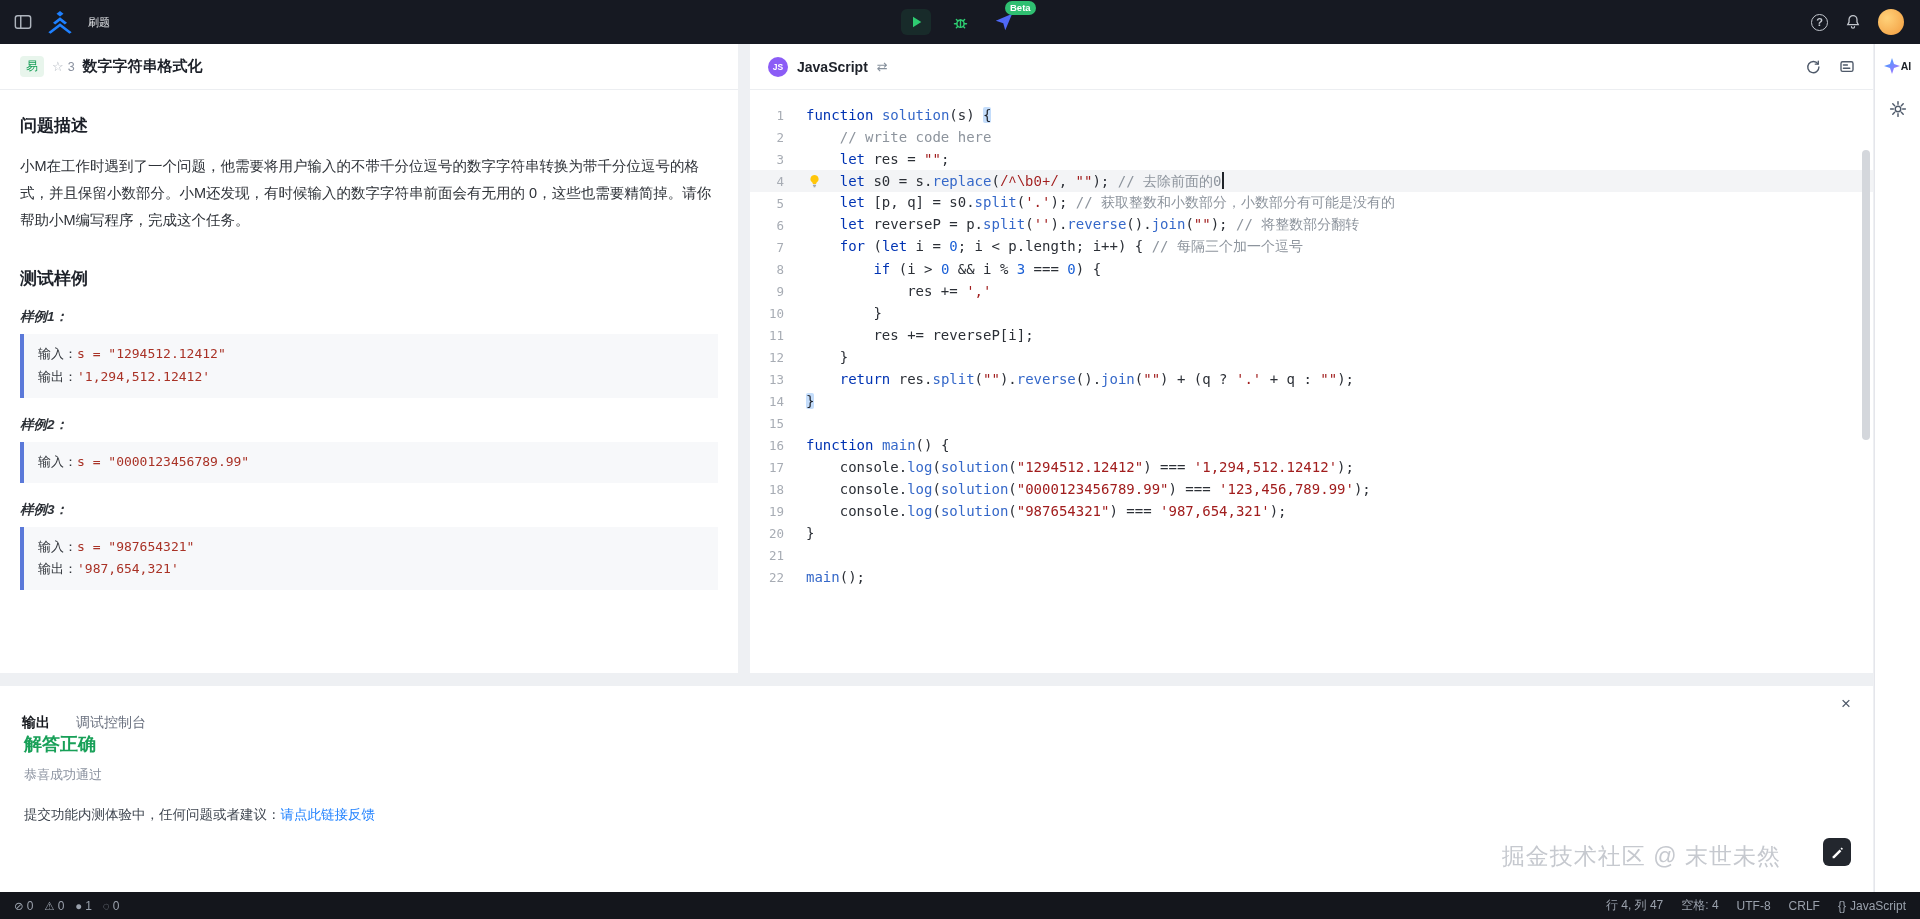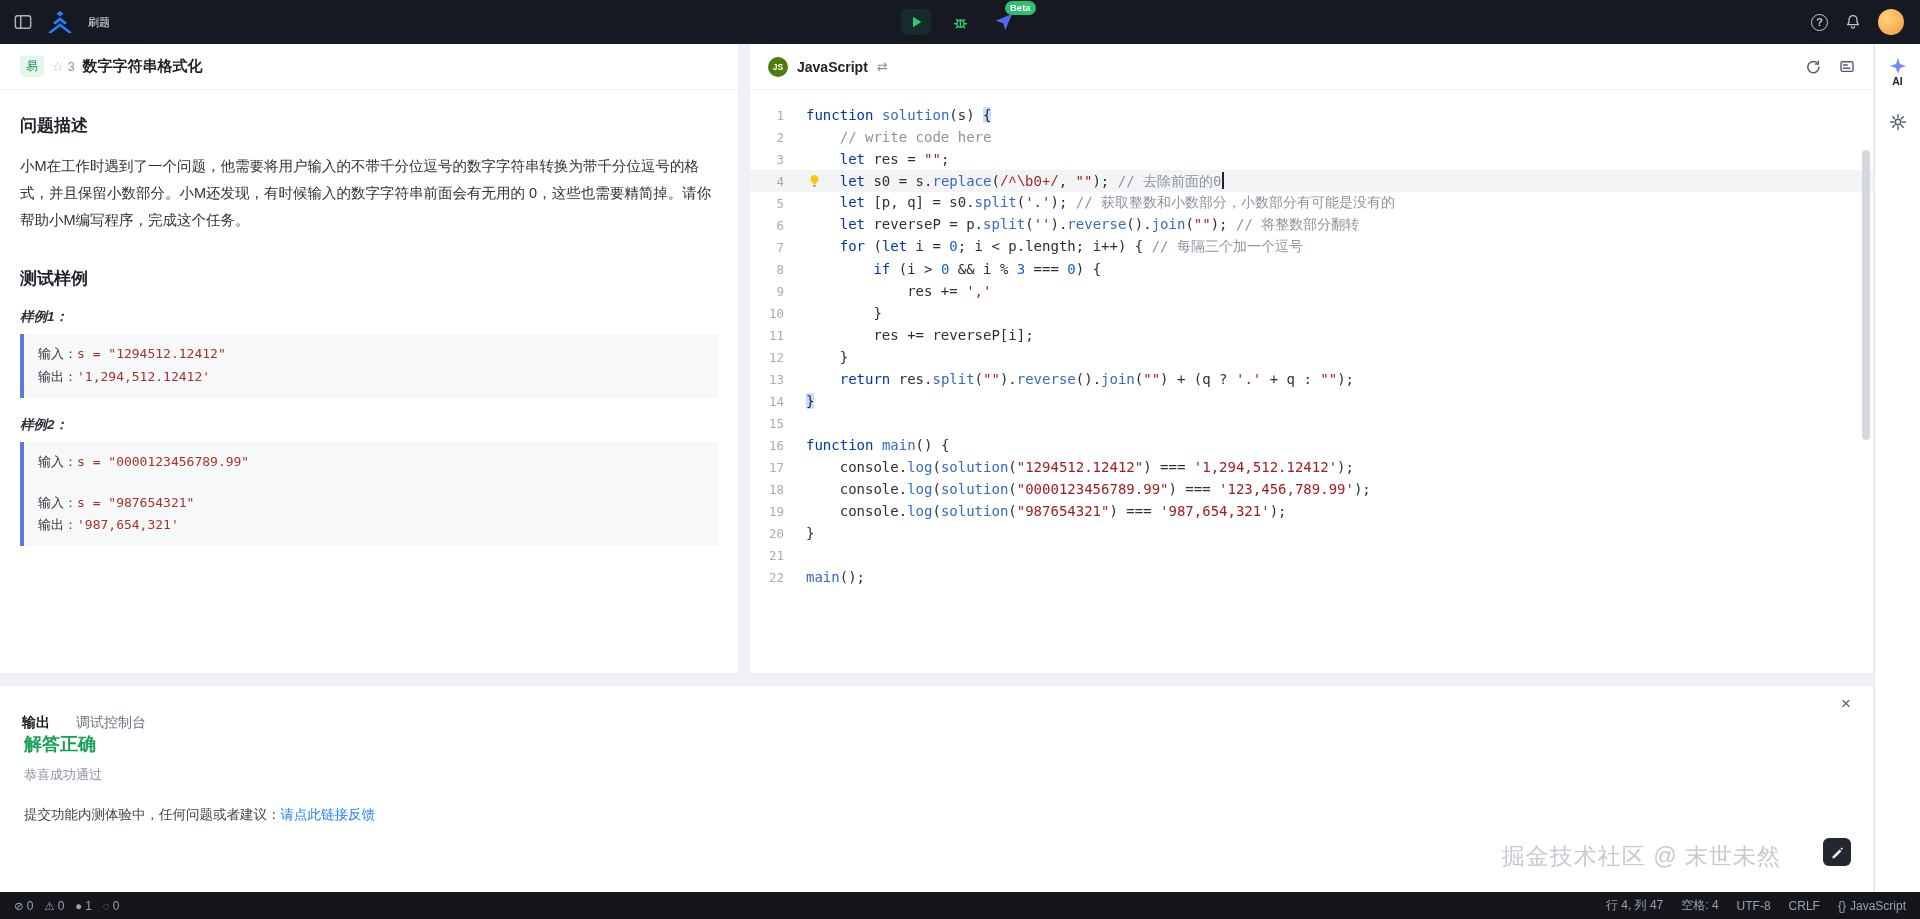--- a/index.html
+++ b/index.html
@@ -31,21 +31,21 @@
   .help-ico { width:17px; height:17px; border:1.6px solid #c3c7ce; border-radius:50%; color:#c3c7ce;
               font-size:11px; display:flex; align-items:center; justify-content:center; font-weight:bold; }
   .avatar { width:26px; height:26px; border-radius:50%;
             background:radial-gradient(circle at 35% 35%, #ffd27a, #f29b3e); }
   
   .side-strip {
     position:absolute; top:44px; right:0; bottom:27px; width:46px;
     background:#fff; border-left:1px solid #e5e6eb; display:flex; flex-direction:column;
     align-items:center; padding-top:14px; gap:26px; z-index:5;
   }
-  .ai-box { display:flex; flex-direction:column; align-items:center; gap:1px; cursor:pointer; }
+  .ai-box { display:flex; align-items:center; gap:1px; cursor:pointer; }
   .ai-label { font-size:10.5px; font-weight:bold; color:#20242b; }
   
   .main {
     position:absolute; top:44px; left:0; right:47px; bottom:27px;
     display:flex; flex-direction:column; gap:13px;
   }
   .panels-row { flex:1; min-height:0; display:flex; gap:12px; }
   .panel { background:#fff; }
   
   .problem-panel { width:738px; display:flex; flex-direction:column; }
@@ -66,21 +66,21 @@
     background:#f7f8fa; border-left:4px solid #5b79d9; padding:9px 14px;
     font-family:"DejaVu Sans Mono","Liberation Mono",monospace; font-size:13px; line-height:1.75; color:#33373d;
   }
   .sample-val { color:#a93226; }
   
   .editor-panel { flex:1; display:flex; flex-direction:column; position:relative; min-width:0; }
   .editor-head {
     height:46px; flex:none; display:flex; align-items:center; gap:9px;
     padding:0 18px; border-bottom:1px solid #eceef1;
   }
-  .js-badge { width:20px; height:20px; border-radius:50%; background:#4d7c0f; color:#fff;
+  .js-badge { width:20px; height:20px; border-radius:50%; background:#8b5cf6; color:#fff;
               font-size:8.5px; font-weight:bold; display:flex; align-items:center; justify-content:center; }
   .lang-name { font-size:14px; font-weight:600; color:#1d2129; }
   .swap-ico { color:#86909c; font-size:13px; cursor:pointer; }
   .editor-head-right { margin-left:auto; display:flex; align-items:center; gap:18px; }
   .ed-ico { cursor:pointer; display:flex; align-items:center; }
   .editor-body { flex:1; overflow:hidden; padding-top:14px; position:relative; }
   .code-line { display:flex; height:22px; align-items:center;
                font-family:"DejaVu Sans Mono","Liberation Mono",monospace; font-size:14px; }
   .code-line.current { background:#f3f4f6; }
   .ln { width:54px; flex:none; text-align:right; padding-right:20px; color:#a7acb4; font-size:12.5px; user-select:none; }
@@ -221,20 +221,21 @@
         <div class="sample-block">
           <div><span>输入：</span><span class="sample-val">s = "1294512.12412"</span></div>
           <div><span>输出：</span><span class="sample-val">'1,294,512.12412'</span></div>
         </div>
 
         <div class="sample-label">样例2：</div>
         <div class="sample-block">
           <div><span>输入：</span><span class="sample-val">s = "0000123456789.99"</span></div>
         </div>
 
+        <div class="sample-label">样例3：</div>
         <div class="sample-block">
           <div><span>输入：</span><span class="sample-val">s = "987654321"</span></div>
           <div><span>输出：</span><span class="sample-val">'987,654,321'</span></div>
         </div>
       </div>
     </section>
 
     <section class="panel editor-panel">
       <div class="editor-head">
         <span class="js-badge">JS</span>

